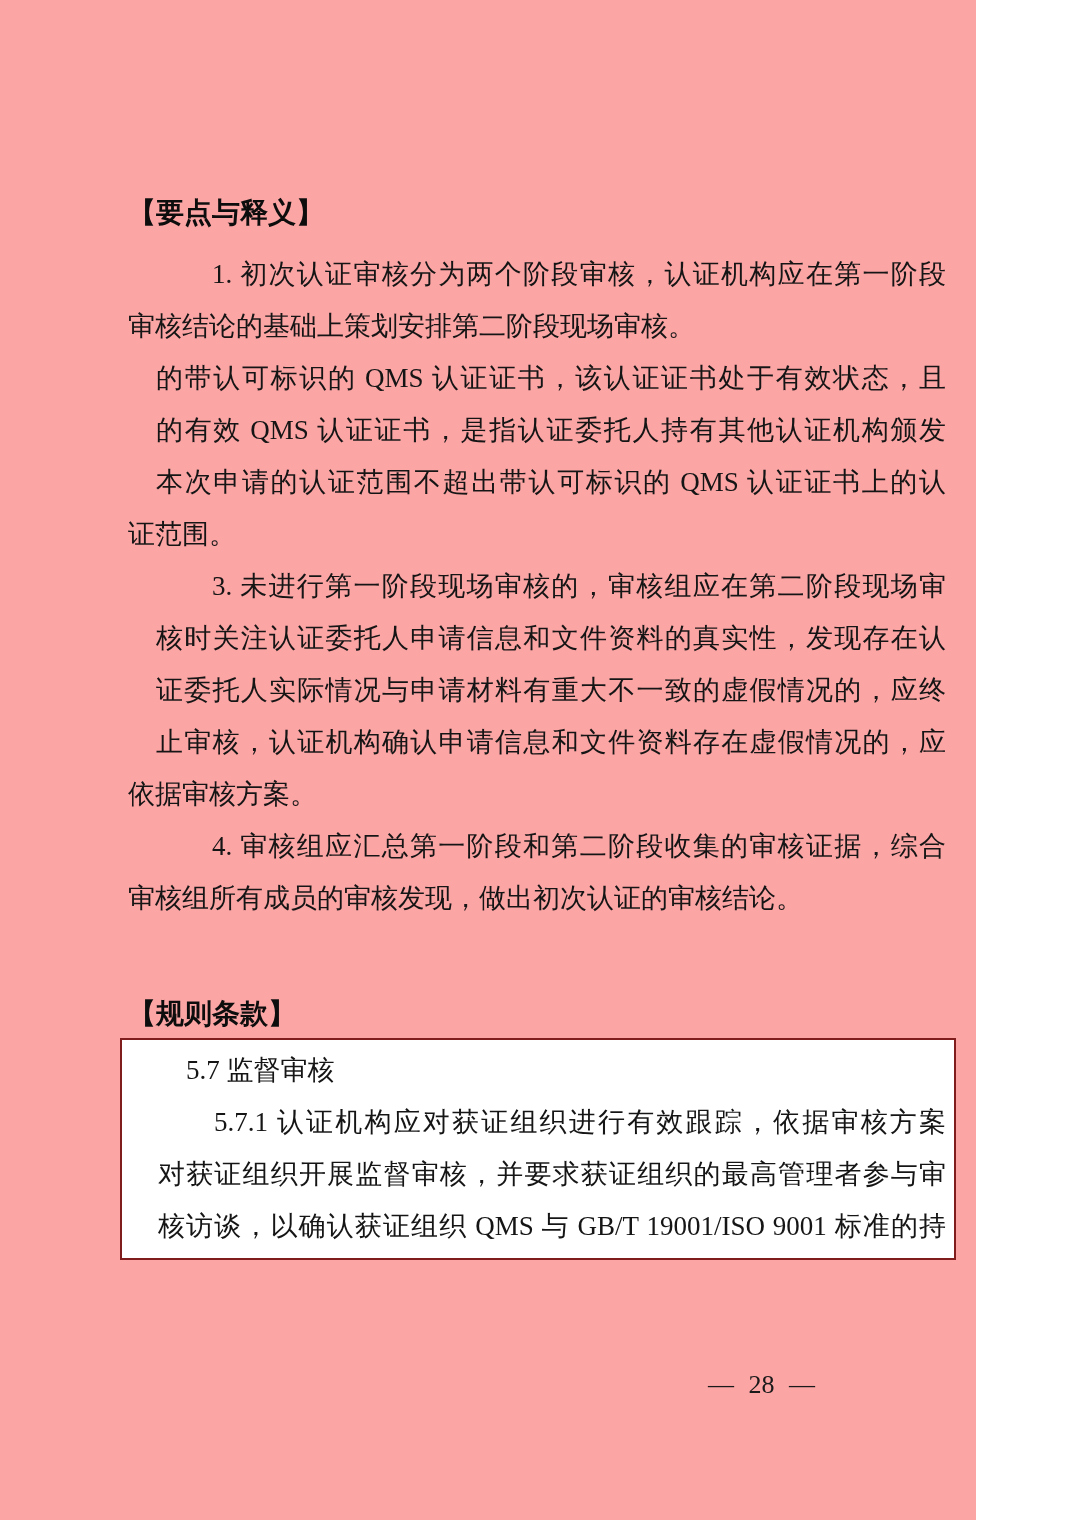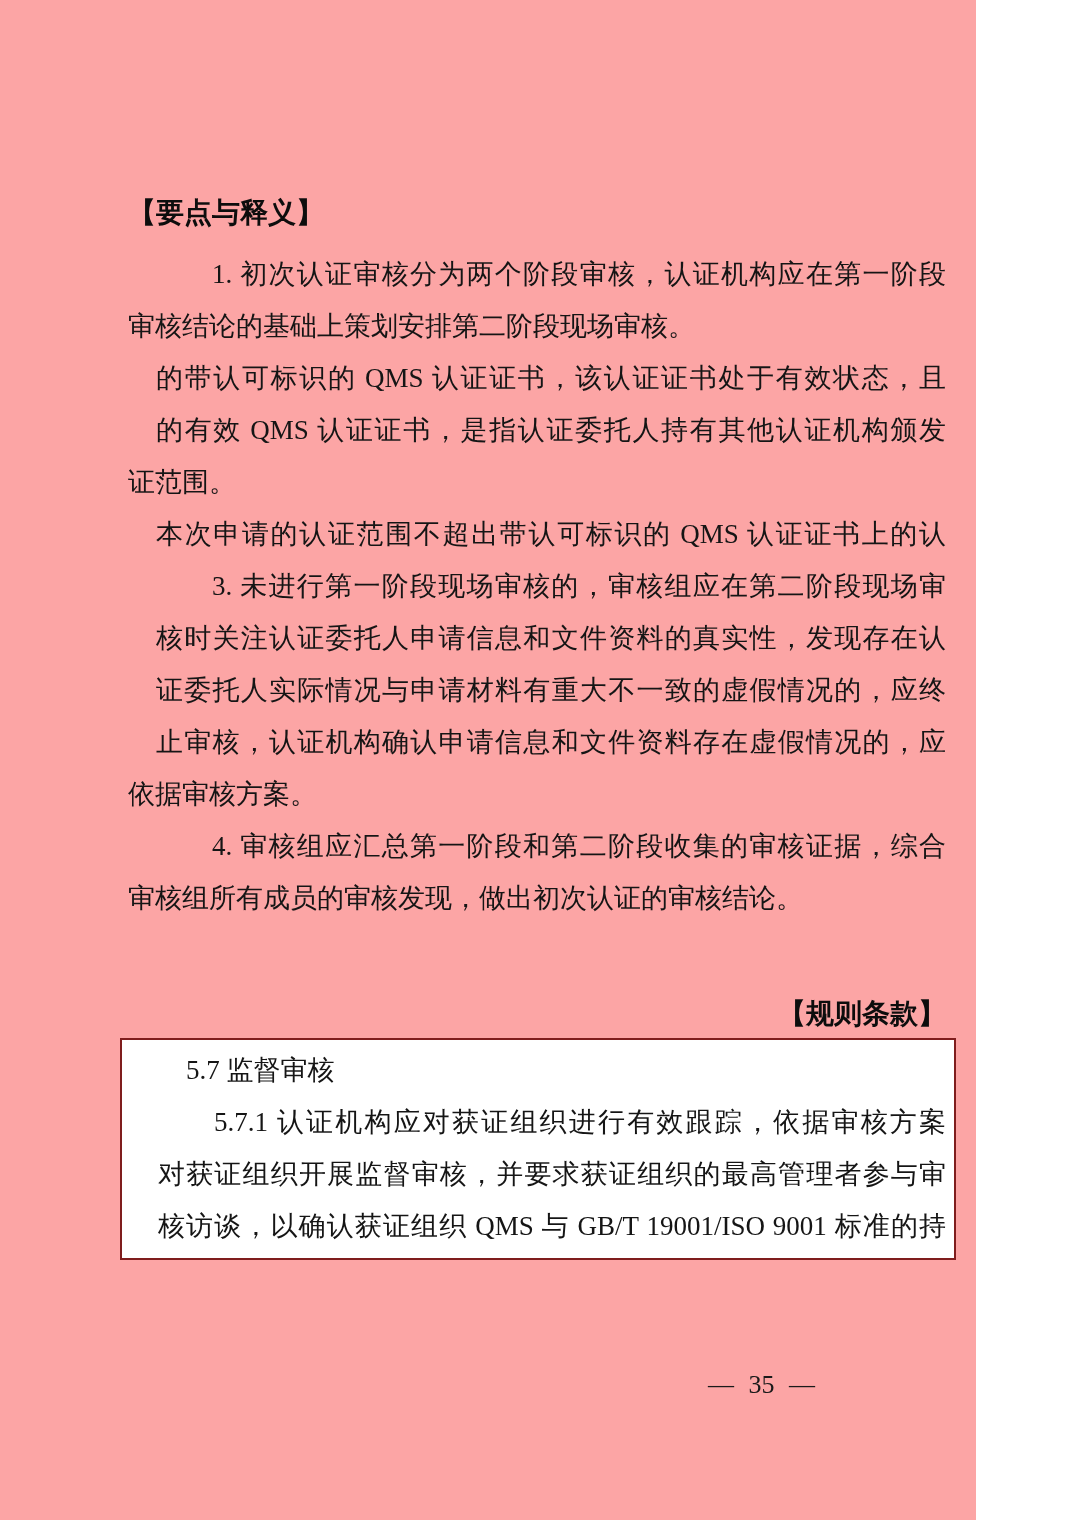--- a/index.html
+++ b/index.html
@@ -27,21 +27,20 @@
     margin: 0 0 15px 0;
     font-family: "Liberation Sans", "DejaVu Sans", sans-serif;
     font-weight: bold;
     font-size: 28px;
     line-height: 40px;
     color: #0d0d0d;
   }
   .heading.rule-heading {
     margin-top: 70px;
     margin-bottom: 0;
-    text-align: right;
   }
   .para {
     font-size: 27px;
     line-height: 52px;
     color: #151515;
   }
   .line {
     text-align: justify;
     white-space: normal;
   }
@@ -83,22 +82,22 @@
     <h1 class="heading">【要点与释义】</h1>
 
     <div>
         <div class="para">
           <div class="line indent fill">1. 初次认证审核分为两个阶段审核，认证机构应在第一阶段</div>
           <div class="line">审核结论的基础上策划安排第二阶段现场审核。</div>
         </div>
         <div class="para">
           <div class="line fill">的带认可标识的 QMS 认证证书，该认证证书处于有效状态，且</div>
           <div class="line fill">的有效 QMS 认证证书，是指认证委托人持有其他认证机构颁发</div>
+          <div class="line fill">本次申请的认证范围不超出带认可标识的 QMS 认证证书上的认</div>
           <div class="line">证范围。</div>
-          <div class="line fill">本次申请的认证范围不超出带认可标识的 QMS 认证证书上的认</div>
         </div>
         <div class="para">
           <div class="line indent fill">3. 未进行第一阶段现场审核的，审核组应在第二阶段现场审</div>
           <div class="line fill">核时关注认证委托人申请信息和文件资料的真实性，发现存在认</div>
           <div class="line fill">证委托人实际情况与申请材料有重大不一致的虚假情况的，应终</div>
           <div class="line fill">止审核，认证机构确认申请信息和文件资料存在虚假情况的，应</div>
           <div class="line">依据审核方案。</div>
         </div>
         <div class="para">
           <div class="line indent fill">4. 审核组应汇总第一阶段和第二阶段收集的审核证据，综合</div>
@@ -114,14 +113,14 @@
         </div>
         <div class="para">
           <div class="line indent fill">5.7.1 认证机构应对获证组织进行有效跟踪，依据审核方案</div>
           <div class="line fill">对获证组织开展监督审核，并要求获证组织的最高管理者参与审</div>
           <div class="line fill">核访谈，以确认获证组织 QMS 与 GB/T 19001/ISO 9001 标准的持</div>
         </div>
       </div>
 
   </div>
 
-  <div class="page-number">— 35 —</div>
+  <div class="page-number">— 28 —</div>
 </div>
 
 </body></html>

